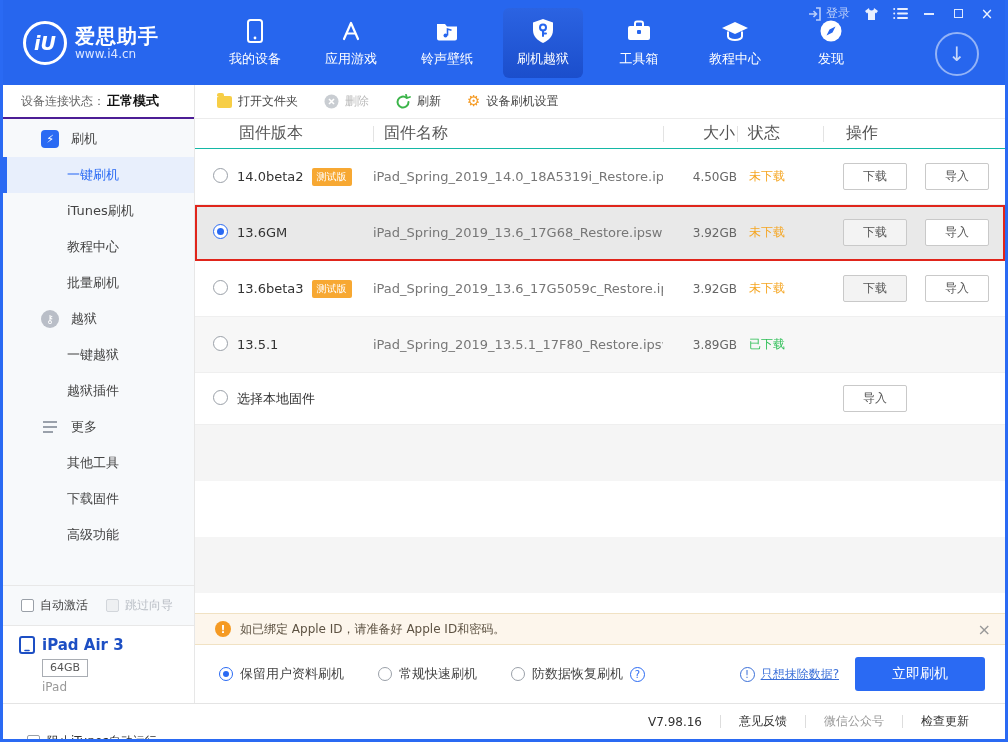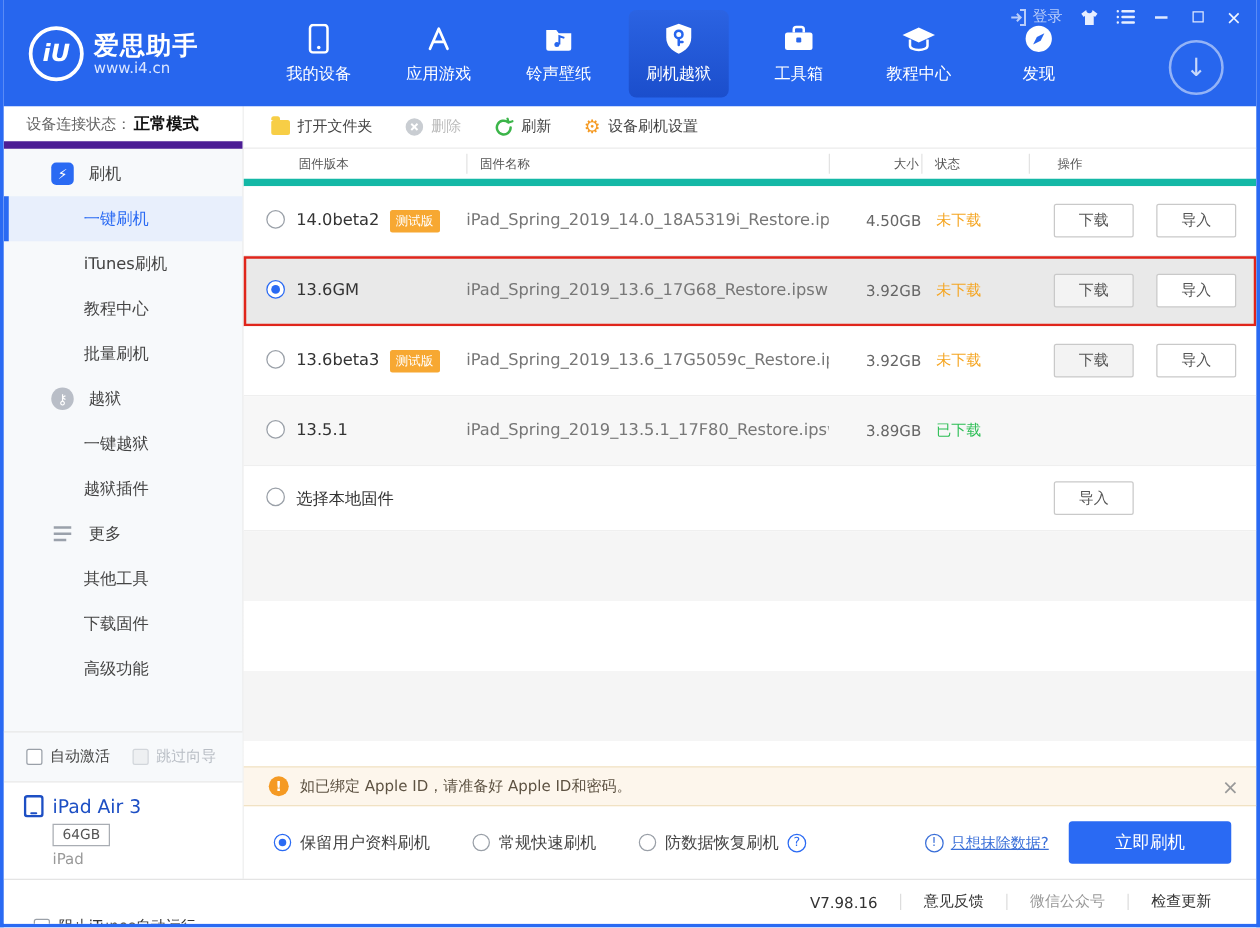--- a/index.html
+++ b/index.html
@@ -22,53 +22,53 @@
   .tb-login { display:flex; align-items:center; gap:4px; cursor:pointer; }
   .tb-btn { cursor:pointer; display:flex; align-items:center; justify-content:center; width:16px; height:16px; }
   .min-shape { width:10px; height:2px; background:#dfe9ff; }
   .max-shape { width:9px; height:9px; border:1.5px solid #dfe9ff; }
   .close-glyph { font-size:15px; color:#eef4ff; line-height:14px; }
   .fab { position:absolute; right:26px; top:32px; width:44px; height:44px; border:2px solid rgba(255,255,255,.5); border-radius:50%; display:flex; align-items:center; justify-content:center; font-size:20px; color:rgba(255,255,255,.75); cursor:pointer; }
 
   
   .bodywrap { flex:1; display:flex; min-height:0; }
   .sidebar { width:192px; flex:0 0 auto; background:#f7f9fb; border-right:1px solid #e7e7e7; display:flex; flex-direction:column; }
-  .conn { height:34px; display:flex; align-items:center; padding-left:18px; border-bottom:6px solid #4c1d95; color:#666; background:#fff; }
+  .conn { height:34px; display:flex; align-items:center; padding-left:18px; border-bottom:2px solid #4c1d95; color:#666; background:#fff; }
   .conn b { color:#111; font-size:13px; margin-left:2px; }
   .snav { flex:1; padding-top:2px; }
   .s-item { height:36px; display:flex; align-items:center; padding-left:38px; gap:12px; color:#444; font-size:13px; cursor:pointer; position:relative; }
   .s-item .sicon { width:18px; display:flex; justify-content:center; }
   .s-sub { padding-left:64px; }
   .s-sub.active { background:#e8effc; color:#2a6af3; }
   .s-sub.active::before { content:""; position:absolute; left:0; top:0; bottom:0; width:4px; background:#2a6af3; }
   .flash-badge { width:18px; height:18px; background:#2a6af3; border-radius:4px; color:#fff; display:flex; align-items:center; justify-content:center; font-size:11px; }
   .jail-badge { width:18px; height:18px; background:#b9bec7; border-radius:50%; color:#fff; display:flex; align-items:center; justify-content:center; font-size:11px; }
   .more-badge { display:flex; flex-direction:column; gap:3px; }
   .more-badge i { display:block; width:14px; height:2px; background:#9aa1ab; }
   .more-badge i:last-child { width:10px; }
   .activation { border-top:1px solid #e8e8e8; height:40px; display:flex; align-items:center; gap:18px; padding-left:18px; background:#f7f9fb; }
   .chk { width:13px; height:13px; border:1px solid #9aa0a8; background:#fff; border-radius:2px; display:inline-block; }
   .chk-row { display:flex; align-items:center; gap:6px; cursor:pointer; color:#444;justify-content:space-between; }
   .chk-row.disabled { color:#b9bec5; cursor:default; }
   .chk-row.disabled .chk { border-color:#d2d6db; background:#eef0f2; }
   .device { border-top:1px solid #e8e8e8; background:#fff; padding:10px 16px 8px; flex:0 0 78px; }
-  .dev-title { display:flex; align-items:center; gap:7px; color:#1d4fc4; font-weight:normal; font-size:15px; }
+  .dev-title { display:flex; align-items:center; gap:7px; color:#1d4fc4; font-weight:bold; font-size:15px; }
   .dev-cap { display:inline-block; margin:5px 0 3px 23px; border:1px solid #a9adb3; color:#555; font-size:11px; padding:0 7px; line-height:16px; }
   .dev-model { margin-left:23px; color:#999; font-size:12px; }
 
   
   .main { flex:1; display:flex; flex-direction:column; background:#fff; min-width:0; }
   .toolbar { height:34px; flex:0 0 auto; display:flex; align-items:center; gap:26px; padding-left:22px; border-bottom:1px solid #ececec; }
   .tool { display:flex; align-items:center; gap:6px; color:#444; cursor:pointer; }
   .tool.disabled { color:#bbb; cursor:default; }
   .folder-ic { width:15px; height:12px; background:#f7ce46; border-radius:2px; position:relative; }
   .folder-ic::before { content:""; position:absolute; top:-3px; left:0; width:7px; height:3px; background:#f7ce46; border-radius:2px 2px 0 0; }
   .gear-ic { color:#f59a23; font-size:15px; line-height:15px; }
 
-  .thead { height:30px; flex:0 0 auto; display:grid; grid-template-columns:42px 136px 1fr 74px 86px 166px; align-items:center; color:#555; font-size:10px; border-bottom:6px solid #14b8a6; padding-right:16px; }
+  .thead { height:30px; flex:0 0 auto; display:grid; grid-template-columns:42px 136px 1fr 74px 86px 166px; align-items:center; color:#555; font-size:16px; border-bottom:1px solid #14b8a6; padding-right:16px; }
   .th { padding-left:2px; }
   .th.sep { border-left:1px solid #e3e3e3; height:16px; display:flex; align-items:center; padding-left:10px; }
   .th.right { justify-content:flex-end; padding-right:2px; }
 
   .t-row { height:56px; flex:0 0 auto; display:grid; grid-template-columns:42px 136px 1fr 74px 86px 166px; align-items:center; padding-right:16px; border-bottom:1px solid #efefef; background:#fff; }
   .t-row.alt { background:#f7f7f7; }
   .t-row.selected { background:#e9e9e9; outline:2px solid #e0251b; outline-offset:-2px; border-bottom-color:transparent; }
   .t-row.short { height:52px; }
   .radio { width:15px; height:15px; border:1px solid #9aa0a8; border-radius:50%; background:#fff; margin-left:18px; display:inline-block; position:relative; cursor:pointer; }
   .radio.checked { border-color:#2a6af3; }

